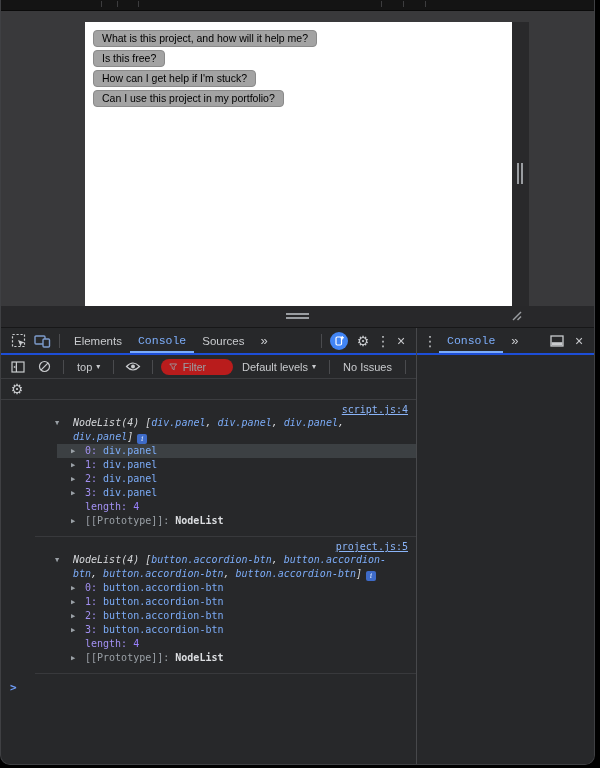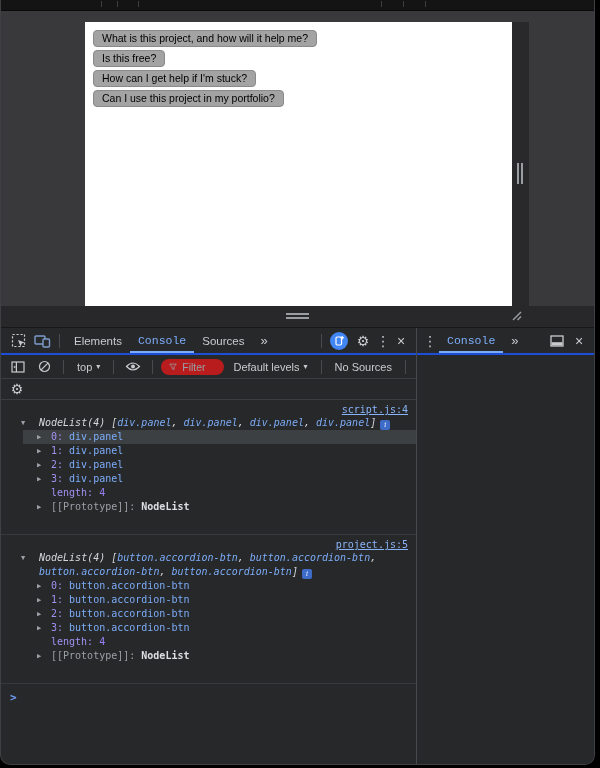--- a/index.html
+++ b/index.html
@@ -79,21 +79,21 @@
   .issues{padding:0 5px;white-space:nowrap;}
   .dt-gearbar{
     height:21px;min-height:21px;display:flex;align-items:center;padding:0 5px;
     border-bottom:1px solid #3c3d40;box-sizing:border-box;
   }
   
   .console-area{
     flex:1;font-family:"DejaVu Sans Mono",monospace;font-size:10px;color:#dcdee1;
     overflow:hidden;
   }
-  .msg{border-bottom:1px solid #38393c;padding:3px 0 20px;}
+  .msg{border-bottom:1px solid #38393c;padding:3px 0 8px;margin-left:34px;}
   .src-row{text-align:right;padding-right:8px;line-height:13px;}
   .src-link{color:#8ab4f8;text-decoration:underline;cursor:pointer;}
   .preview-row{position:relative;padding-left:38px;padding-right:6px;line-height:14px;font-style:italic;}
   .tree-arrow{
     position:absolute;left:20px;top:0;font-size:7px;line-height:14px;color:#9aa0a6;
     font-style:normal;cursor:pointer;
   }
   .seg-object{color:#d5d7da;}
   .seg-node{color:#7cacf8;}
   .info-badge{
@@ -231,21 +231,21 @@
           <svg width="11" height="10" viewBox="0 0 11 10">
             <path d="M1 1 H10 L6.8 4.8 V8.6 L4.2 7 V4.8 Z" fill="none" stroke="#9aa0a6" stroke-width="1.1"></path>
           </svg>
           <input type="text" placeholder="Filter" style="">
         </span>
         <span class="drop">
           <span>Default levels</span>
           <span class="caret">▾</span>
         </span>
         <span class="vsep"></span>
-        <span class="issues">No Sources</span>
+        <span class="issues">No Issues</span>
         <span class="vsep"></span>
       </div>
 
       <div class="dt-gearbar">
         <span class="icon-btn glyph" style="height:18px">⚙</span>
       </div>
 
       <div class="console-area">
 
         <div class="msg">

